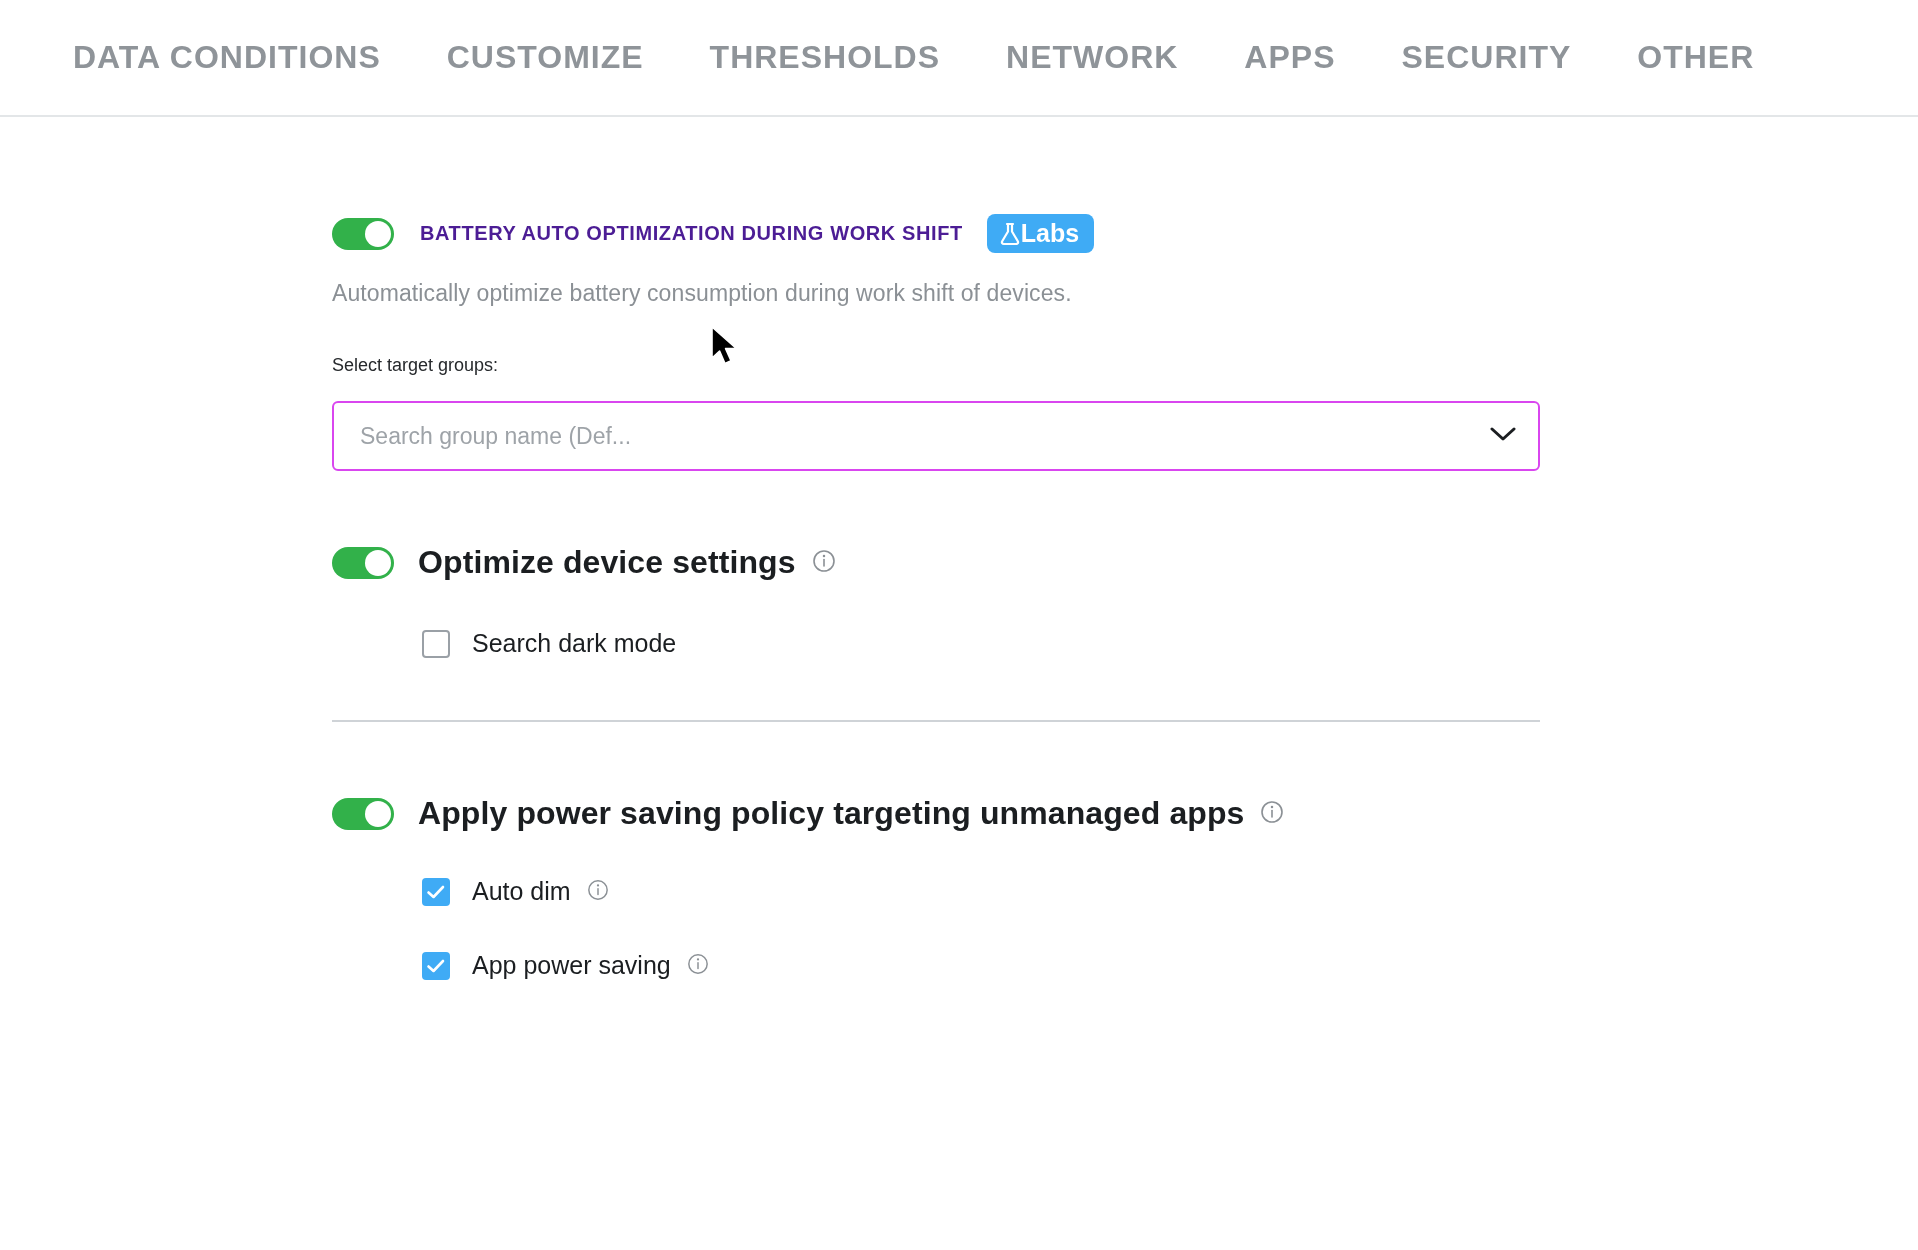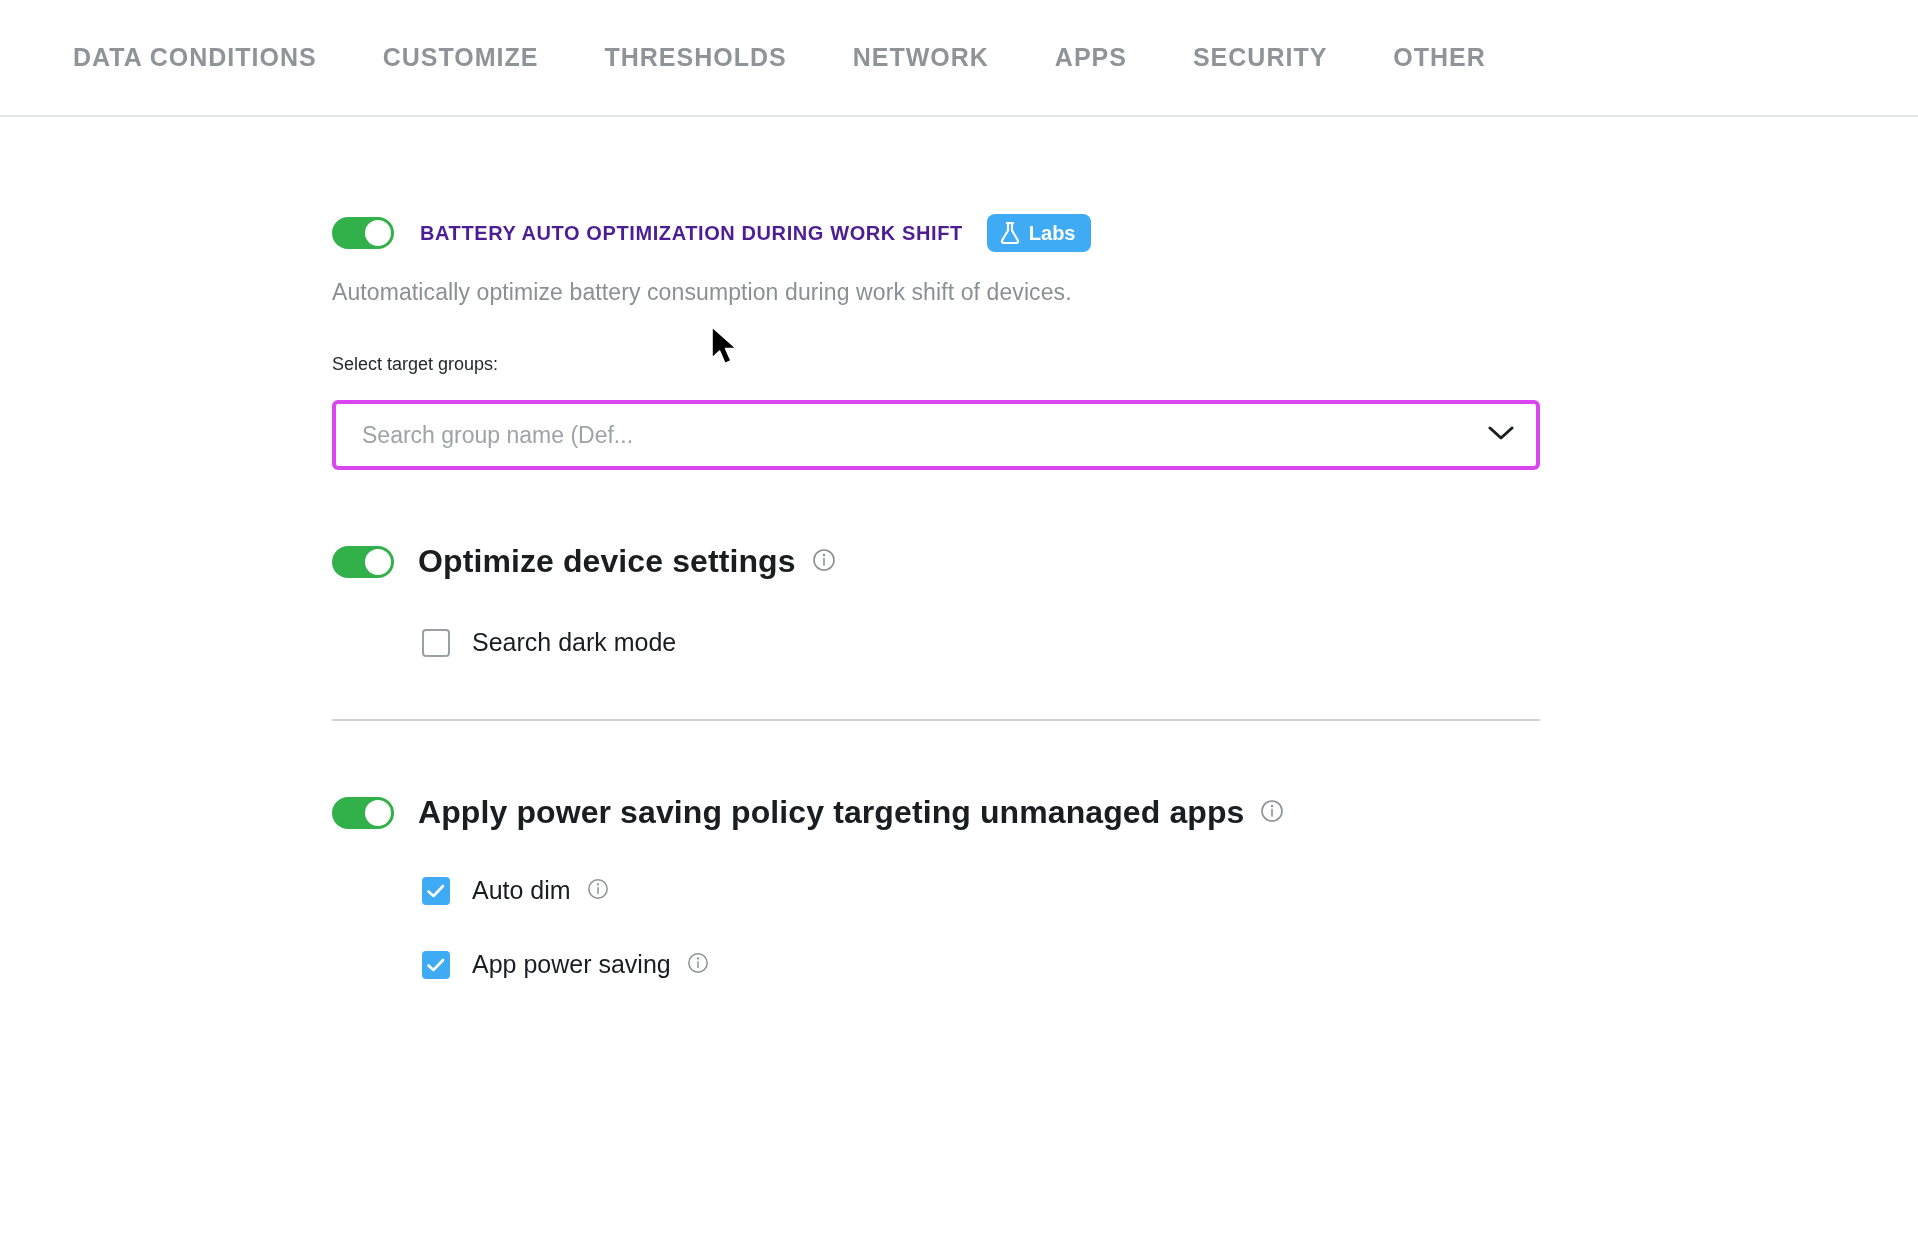--- a/index.html
+++ b/index.html
@@ -19,21 +19,21 @@
     display: flex;
     align-items: flex-start;
     padding-left: 40px;
   }
   .tab {
     position: relative;
     height: 115px;
     display: flex;
     align-items: center;
     padding: 0 33px;
-    font-size: 25px;
+    font-size: 32px;
     font-weight: 700;
     letter-spacing: 1.0px;
     color: #8f9499;
     text-transform: uppercase;
     cursor: pointer;
     white-space: nowrap;
   }
   .tab.active { color: #0d0d0d; }
   .tab.active .tab-underline {
     position: absolute;
@@ -84,26 +84,26 @@
     font-weight: 700;
     letter-spacing: 0.6px;
     color: #4c1d95;
     text-transform: uppercase;
     white-space: nowrap;
   }
   .labs-badge {
     margin-left: 24px;
     display: inline-flex;
     align-items: center;
-    gap: 8px;
+    gap: 0;
     background: #3fabf5;
     color: #ffffff;
     border-radius: 8px;
     padding: 7px 15px 7px 12px;
-    font-size: 20px;
+    font-size: 25px;
     font-weight: 700;
     line-height: 1;
   }
   .labs-badge svg { display: block; }
 
   .desc {
     margin-top: 27px;
     font-size: 23px;
     color: #8b9095;
     letter-spacing: 0.1px;
@@ -113,21 +113,21 @@
     margin-top: 48px;
     font-size: 18px;
     color: #26292c;
   }
 
   
   .dropdown {
     margin-top: 25px;
     width: 1208px;
     height: 70px;
-    border: 4px solid #d946ef;
+    border: 2px solid #d946ef;
     border-radius: 6px;
     background: #ffffff;
     display: flex;
     align-items: center;
     padding: 0 22px 0 26px;
     cursor: pointer;
   }
   .dropdown .ph {
     flex: 1 1 auto;
     font-size: 23px;

